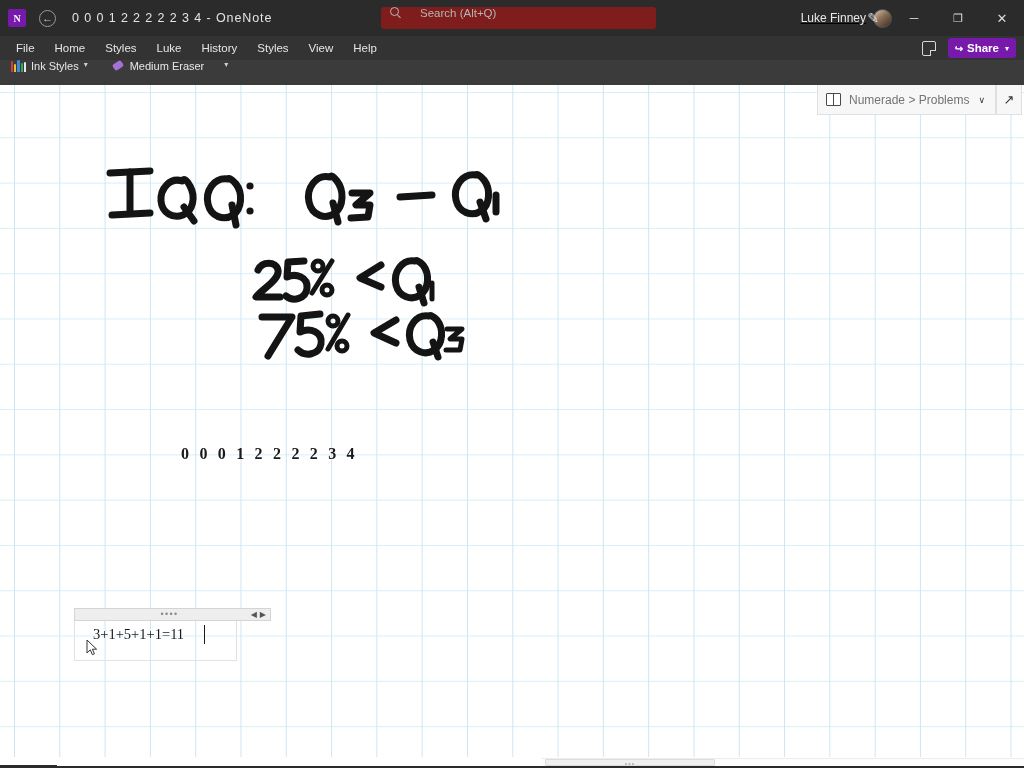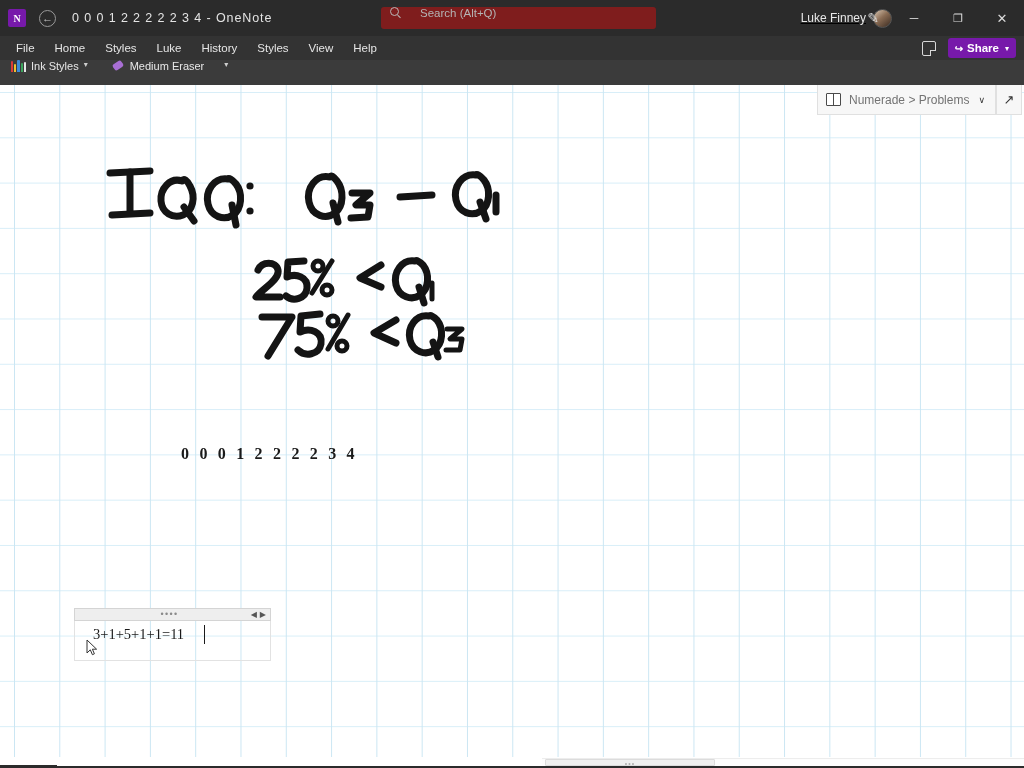--- a/index.html
+++ b/index.html
@@ -223,21 +223,21 @@
     color: #8a8a8a; font-size: 9px; letter-spacing: 1.4px; line-height: 1;
     margin-right: 6px;
   }
   #note-handle .arrows {
     position: absolute; right: 3px; top: 1px;
     font-size: 8px; color: #555; letter-spacing: 1px;
     display:flex; gap:2px;
   }
   #note-body {
     position: absolute; left: 0; top: 13px;
-    width: 197px; height: 40px;
+    width: 163px; height: 40px;
     border-left: 1px solid #e2e2e2;
     border-right: 1px solid #e2e2e2;
     border-bottom: 1px solid #e2e2e2;
     background: transparent;
   }
   #note-text {
     position: absolute; left: 18px; top: 5px;
     font-size: 14.5px; color: #1a1a1a;
     font-family: "Liberation Serif", serif;
     white-space: nowrap;

